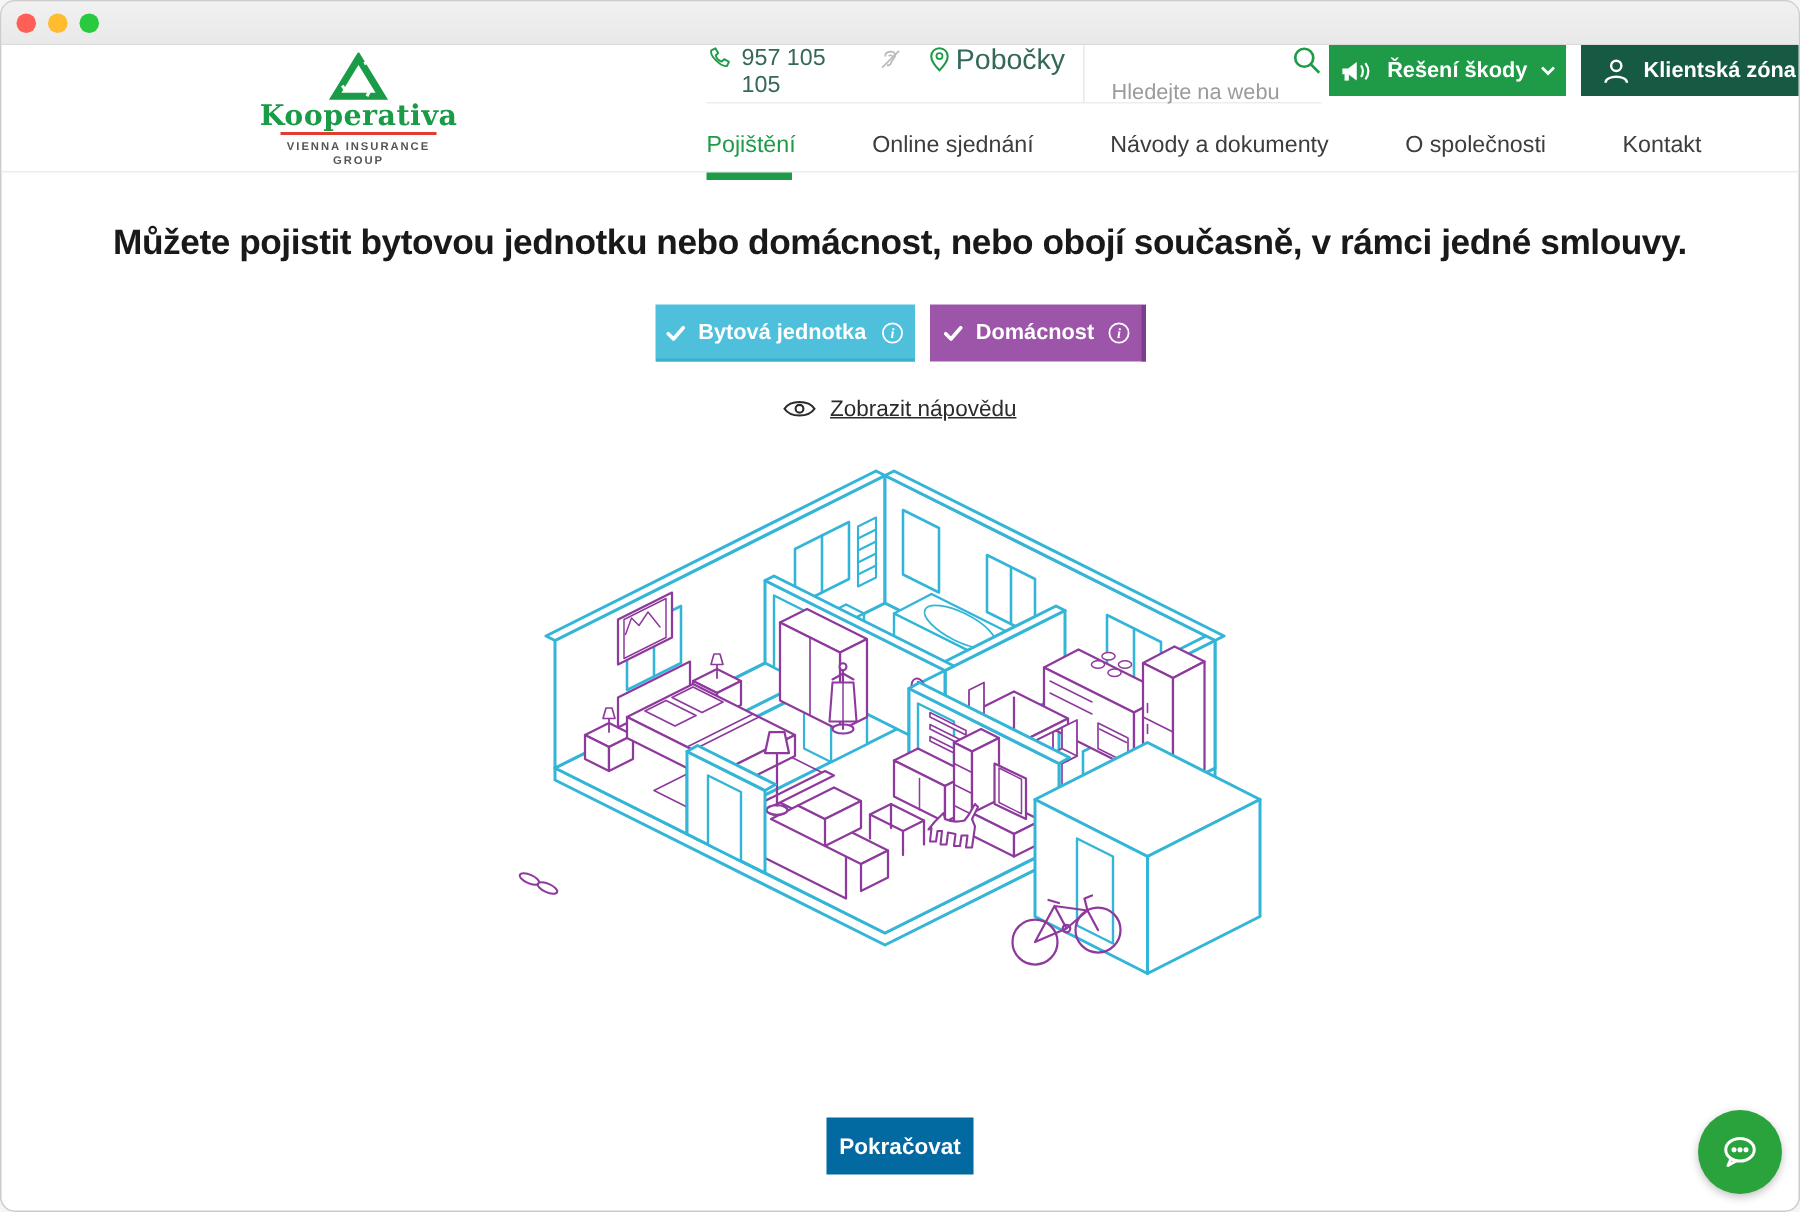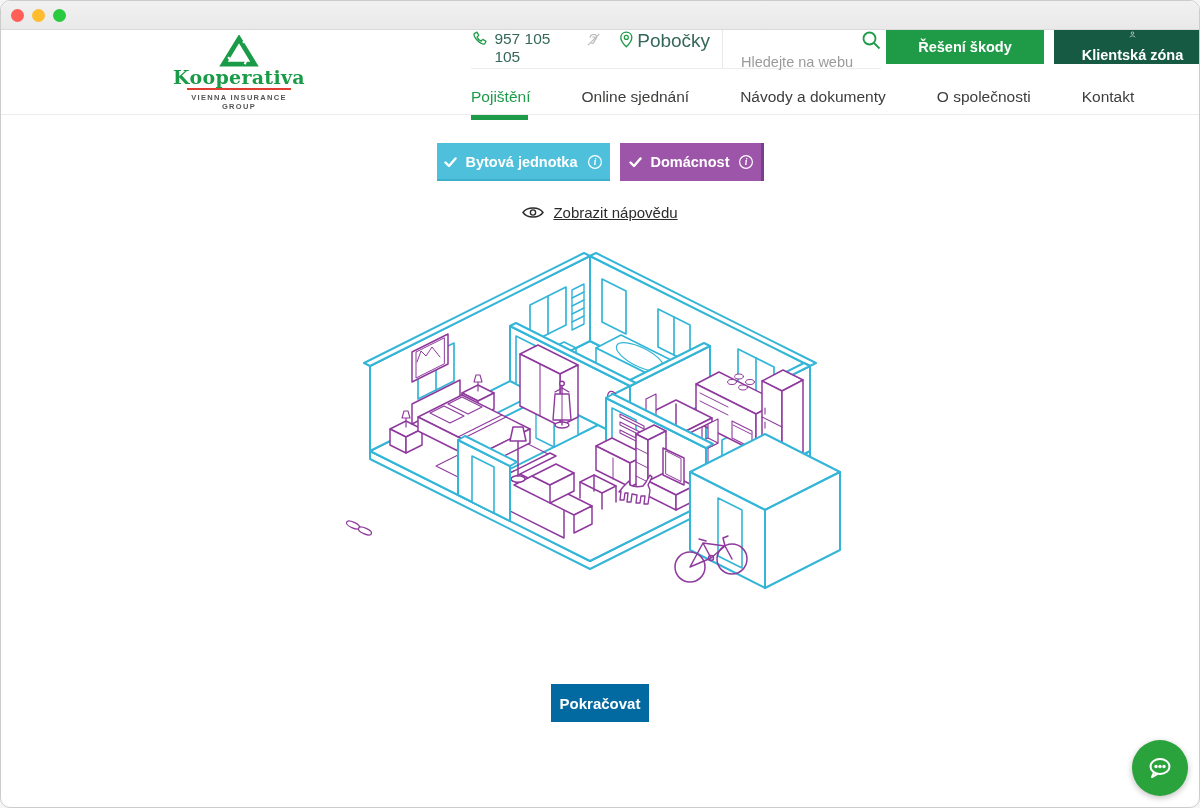--- a/index.html
+++ b/index.html
@@ -22,21 +22,21 @@
   .phone-number{font-size:15.5px;color:#35685a;text-decoration:none;margin-left:6px;}
   .branches{font-size:19px;color:#35685a;text-decoration:none;margin-left:4px;}
   .u-gap12{margin-left:12px;} .u-gap16{margin-left:16px;}
   .vdivider{width:1px;height:38px;background:#e8e8e8;margin-left:12px;}
   .search-input{border:none;outline:none;font-size:14.5px;color:#444;margin-left:16px;width:112px;
                 font-family:"Liberation Sans",sans-serif;background:transparent;margin-top:23px;}
   .search-input::placeholder{color:#9b9b9b;}
   .search-btn{background:none;border:none;padding:0;margin-left:6px;cursor:pointer;display:flex;}
   .hbtn{position:absolute;top:0;height:34px;border:none;color:#fff;display:flex;align-items:center;
         justify-content:center;gap:9px;font-size:14.5px;font-weight:bold;cursor:pointer;
-        font-family:"Liberation Sans",sans-serif;flex-direction:column;}
+        font-family:"Liberation Sans",sans-serif;}
   .hbtn.damage{left:885px;width:158px;background:#1f9b47;}
   .hbtn.client{left:1053px;width:157px;background:#175a43;}
   .nav{position:absolute;left:470px;top:58px;display:flex;gap:51px;}
   .nav-item{font-size:15.5px;color:#3d3d3c;text-decoration:none;position:relative;white-space:nowrap;}
   .nav-item.active{color:#1e9b48;}
   .nav-item.active::after{content:"";position:absolute;left:0;right:2px;bottom:-14px;height:5px;background:#1e9b48;}
   
   .main{text-align:center;}
   .page-title{font-size:23.5px;font-weight:bold;color:#191919;letter-spacing:-.3px;margin:33px 20px 0;}
   .toggles{margin-top:28px;display:flex;justify-content:center;gap:10px;}
@@ -131,20 +131,21 @@
     <nav class="nav">
       <a href="#" class="nav-item active">Pojištění</a>
       <a href="#" class="nav-item">Online sjednání</a>
       <a href="#" class="nav-item">Návody a dokumenty</a>
       <a href="#" class="nav-item">O společnosti</a>
       <a href="#" class="nav-item">Kontakt</a>
     </nav>
   </div>
 
   <div class="main">
+    <h1 class="page-title">Můžete pojistit bytovou jednotku nebo domácnost, nebo obojí současně, v rámci jedné smlouvy.</h1>
 
     <div class="toggles">
       <button class="toggle unit">
         <svg width="13" height="11" viewBox="0 0 13 11">
           <path d="M1.5,5.5 L5,9 L11.5,1.5" fill="none" stroke="#fff" stroke-width="2.4" stroke-linecap="round" stroke-linejoin="round"></path>
         </svg>
         <span>Bytová jednotka</span>
         <span class="info-dot">
           <svg width="16" height="16" viewBox="0 0 16 16">
             <circle cx="8" cy="8" r="6.4" fill="none" stroke="#fff" stroke-width="1.2"></circle>

